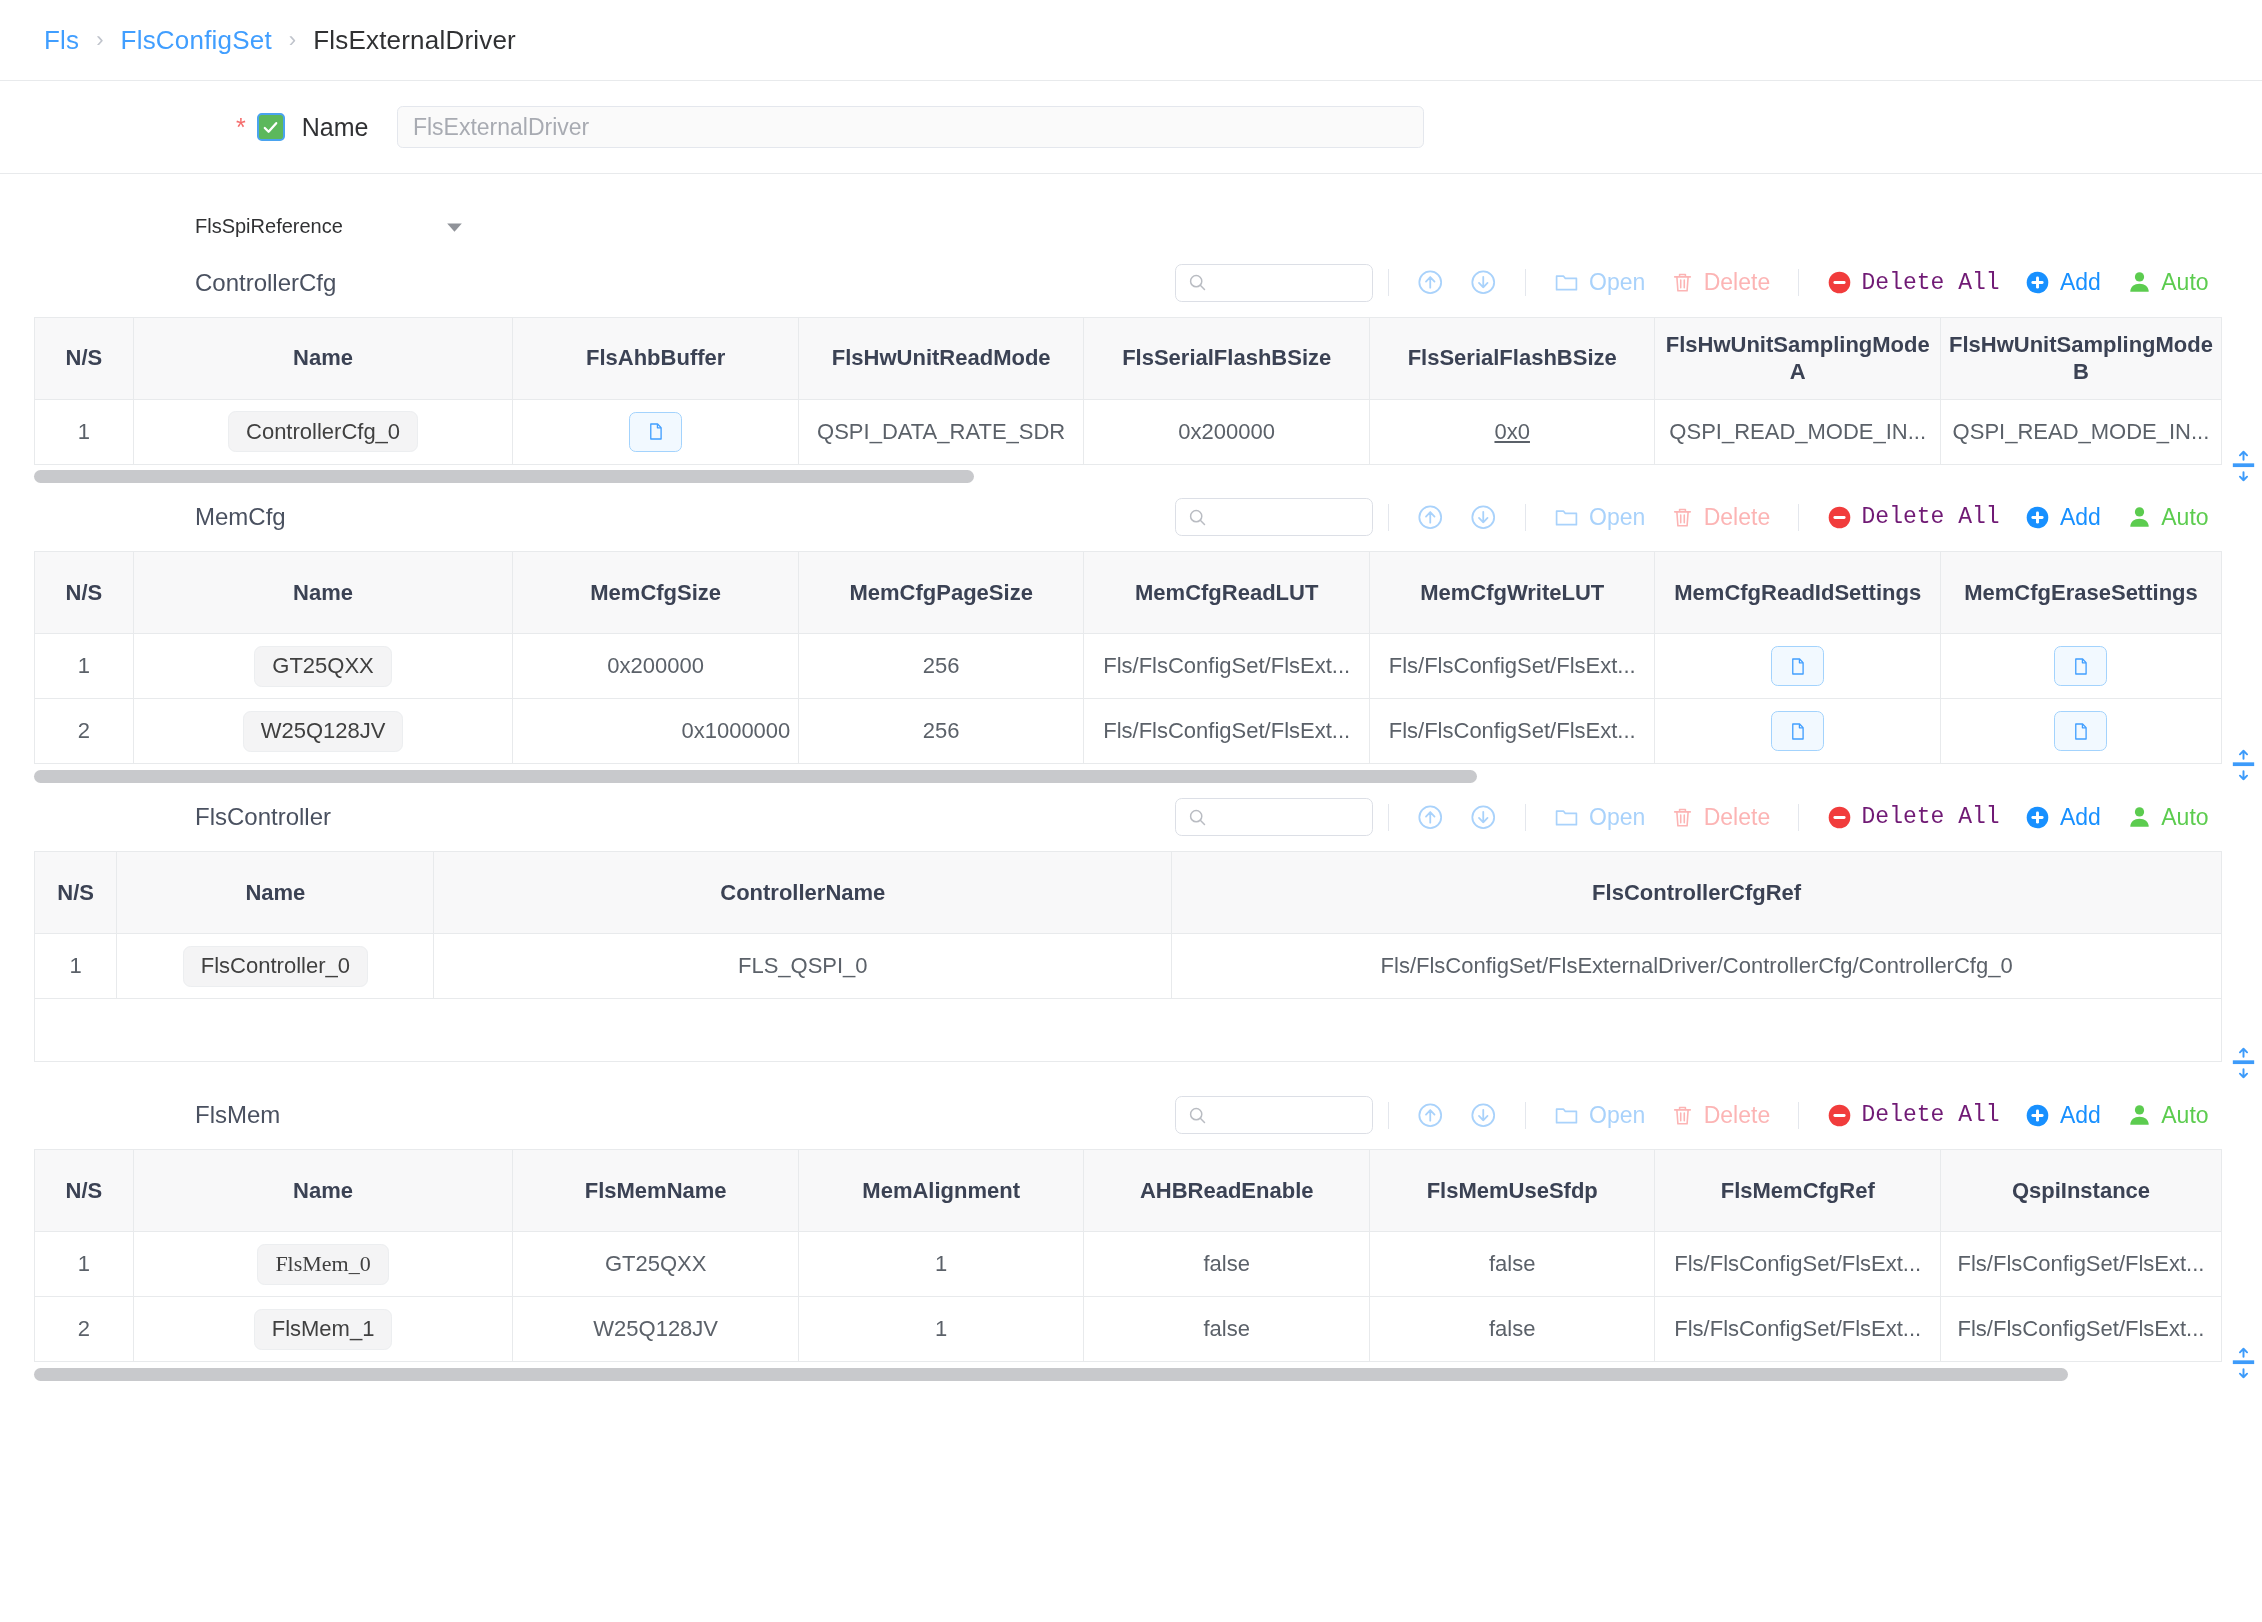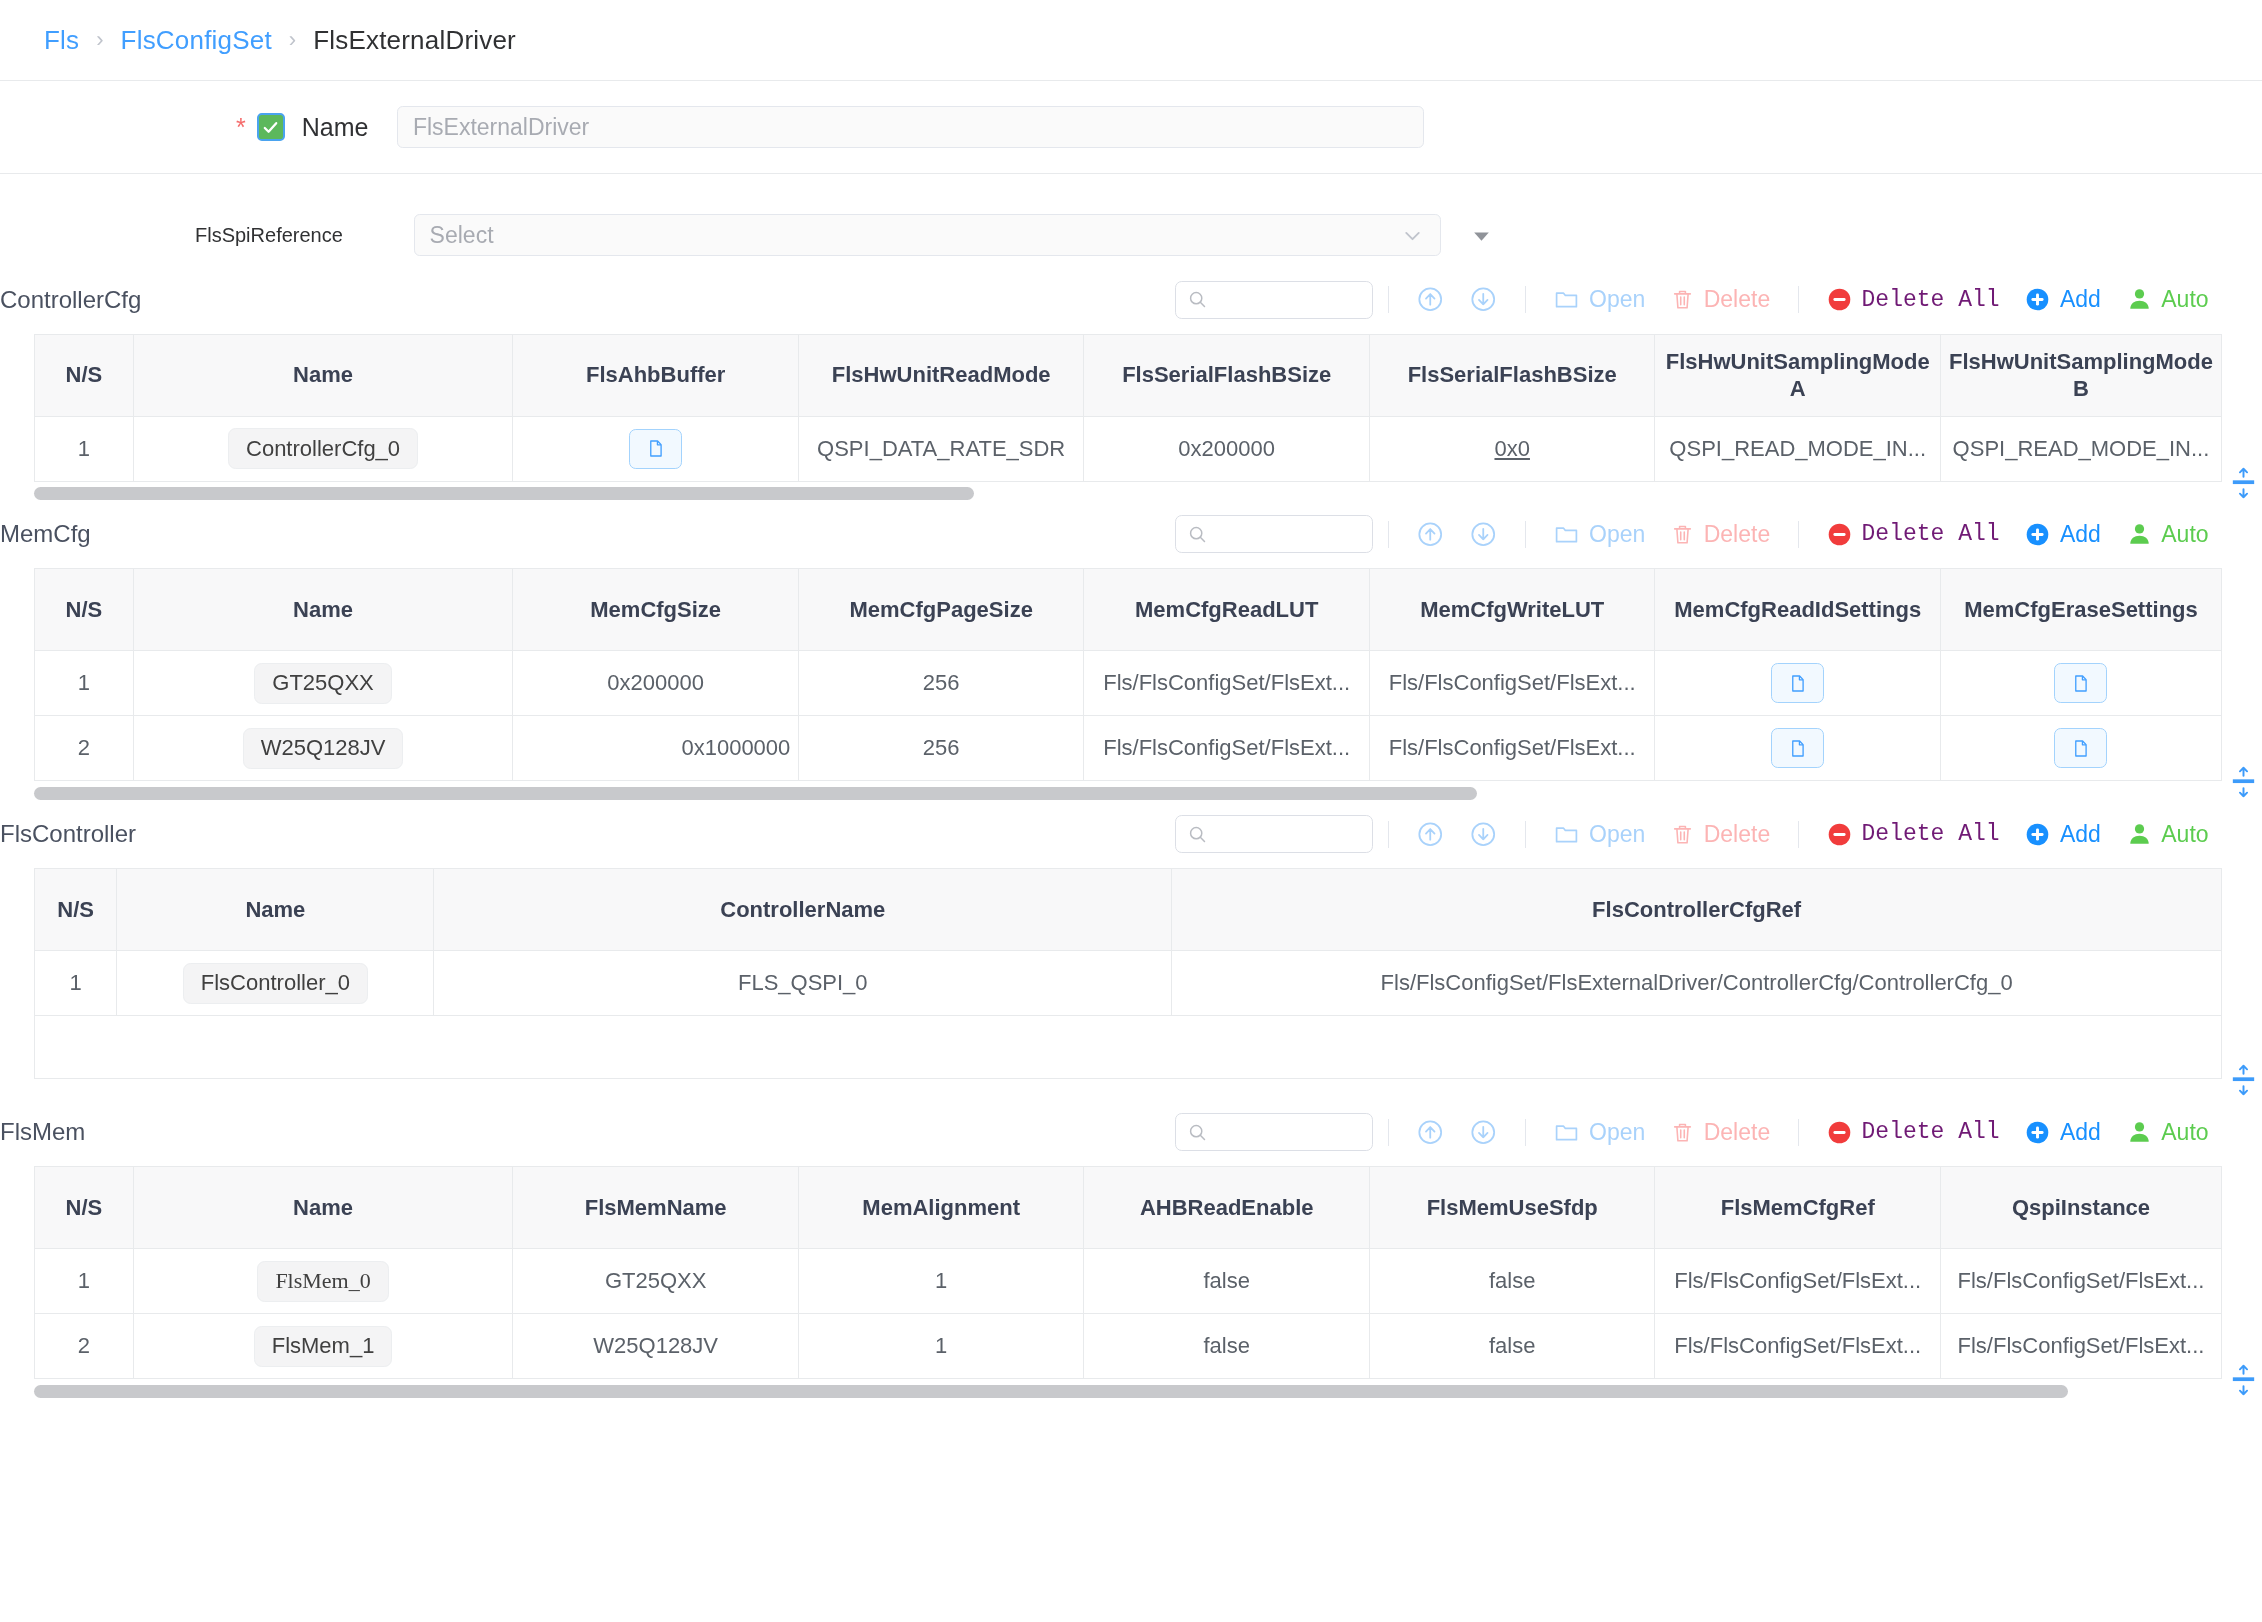--- a/index.html
+++ b/index.html
@@ -107,20 +107,21 @@
     cursor: pointer;
     display: inline-flex;
   }
 
   
   .section { position: relative; }
   .section-head {
     display: flex;
     align-items: center;
     height: 68px;
+    padding-left: 195px;
   }
   .section-title {
     font-size: 24px;
     color: #4a5160;
     width: 399px;
   }
   .toolbar {
     display: flex;
     align-items: center;
     margin-left: auto;
@@ -263,26 +264,20 @@
     </svg>
   </span>
   <span class="field-label">Name</span>
   <div class="text-input">
     <span>FlsExternalDriver</span>
   </div>
 </div>
 
 <div class="select-row">
   <span class="field-label">FlsSpiReference</span>
-  <div class="select-box">
-    <span>Select</span>
-    <svg width="25" height="25" viewBox="0 0 24 24">
-      <path d="M6 9.5 L12 15.5 L18 9.5" stroke="#c0c4cc" stroke-width="1.8" fill="none" stroke-linecap="round" stroke-linejoin="round"></path>
-    </svg>
-  </div>
   <span class="caret-btn">
     <svg width="25" height="25" viewBox="0 0 24 24">
       <path d="M5 9 L19 9 L12 17 Z" fill="#909399"></path>
     </svg>
   </span>
 </div>
 
 <div id="sections-root">
   <div class="section">
     <div class="section-head">

